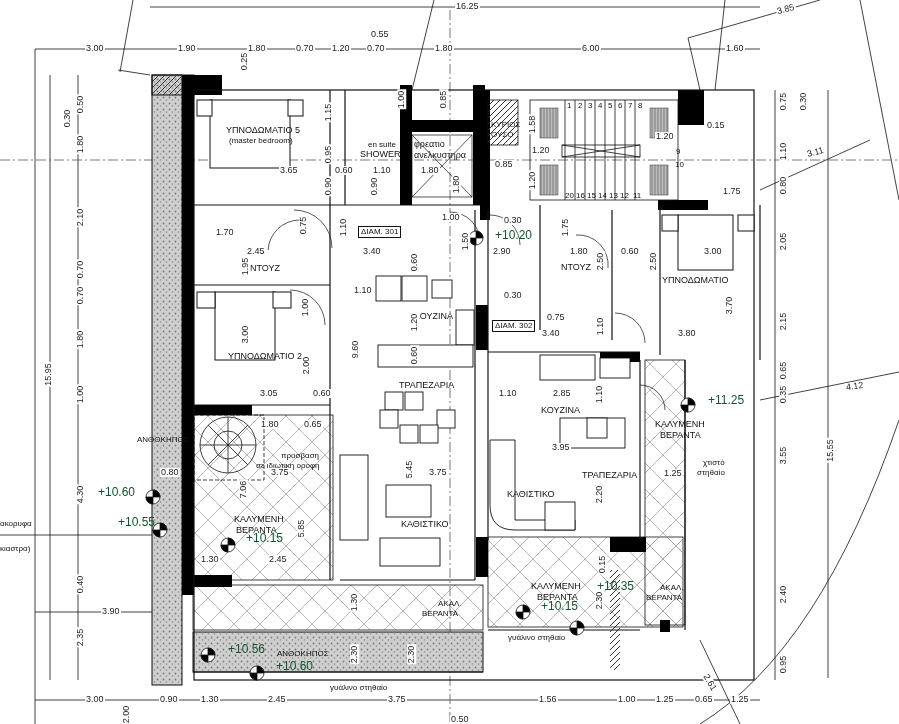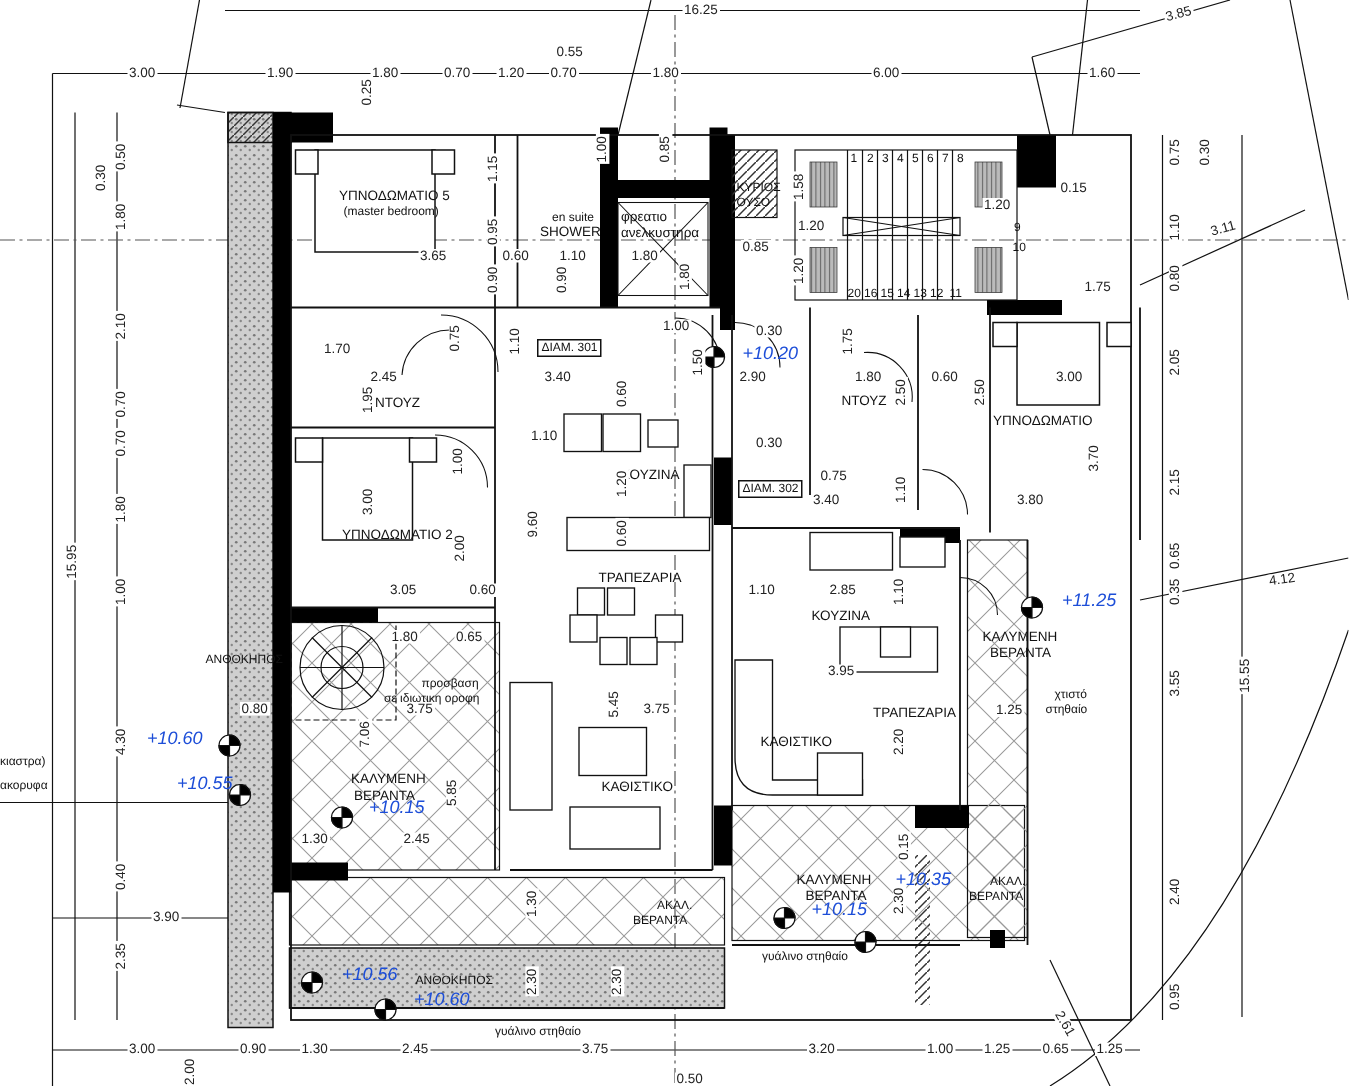--- a/index.html
+++ b/index.html
@@ -3,21 +3,21 @@
 <meta charset="utf-8">
 <style>
   html,body{margin:0;padding:0;background:#fff;}
   body{width:899px;height:724px;position:relative;overflow:hidden;font-family:"Liberation Sans",sans-serif;color:#111;}
   #plan{position:absolute;left:0;top:0;width:899px;height:724px;}
   .lbl{position:absolute;white-space:nowrap;font-family:"Liberation Sans",sans-serif;line-height:1;}
   .room{font-size:9px;color:#111;text-align:center;}
   .room-sm{font-size:8px;color:#111;}
   .dim{font-size:9px;color:#222;background:#fff;padding:0 1px;}
   .dimv{font-size:9px;color:#222;background:#fff;padding:0 1px;transform:rotate(-90deg);transform-origin:center;}
-  .lvl{font-size:12px;color:#1d4ed8;font-style:italic;}
+  .lvl{font-size:12px;color:#14532d;}
   .tag{font-size:8px;border:1px solid #111;padding:1px 2px;background:#fff;}
   .num{font-size:8px;}
 </style>
 </head>
 <body>
 
 <svg id="plan" viewBox="0 0 899 724" xmlns="http://www.w3.org/2000/svg">
   <defs>
     <pattern id="diag" width="26" height="26" patternUnits="userSpaceOnUse">
       <path d="M0 0 L26 26 M26 0 L0 26" stroke="#999" stroke-width="0.7" fill="none"></path>
@@ -251,21 +251,21 @@
 <span class="lbl dim" style="left:725px;top:44px">1.60</span>
 <span class="lbl dim" style="left:370px;top:30px">0.55</span>
 <span class="lbl dimv" style="left:235px;top:57px">0.25</span>
 <span class="lbl dim" style="left:776px;top:5px;transform:rotate(-15deg)">3.85</span>
 
 <span class="lbl dim" style="left:85px;top:695px">3.00</span>
 <span class="lbl dim" style="left:159px;top:695px">0.90</span>
 <span class="lbl dim" style="left:200px;top:695px">1.30</span>
 <span class="lbl dim" style="left:267px;top:695px">2.45</span>
 <span class="lbl dim" style="left:387px;top:695px">3.75</span>
-<span class="lbl dim" style="left:538px;top:695px">3.20</span>
+<span class="lbl dim" style="left:538px;top:695px">1.56</span>
 <span class="lbl dim" style="left:617px;top:695px">1.00</span>
 <span class="lbl dim" style="left:655px;top:695px">1.25</span>
 <span class="lbl dim" style="left:694px;top:695px">0.65</span>
 <span class="lbl dim" style="left:730px;top:695px">1.25</span>
 <span class="lbl dim" style="left:450px;top:715px">0.50</span>
 <span class="lbl dimv" style="left:117px;top:710px">2.00</span>
 <span class="lbl dim" style="left:700px;top:678px;transform:rotate(60deg)">2.61</span>
 
 <span class="lbl dimv" style="left:71px;top:100px">0.50</span>
 <span class="lbl dimv" style="left:58px;top:114px">0.30</span>
@@ -327,21 +327,21 @@
 <span class="lbl room-sm" style="left:646px;top:594px">ΒΕΡΑΝΤΑ</span>
 <span class="lbl room-sm" style="left:137px;top:436px">ΑΝΘΟΚΗΠΟΣ</span>
 <span class="lbl room-sm" style="left:277px;top:650px">ΑΝΘΟΚΗΠΟΣ</span>
 <span class="lbl room-sm" style="left:281px;top:452px">προσβαση</span>
 <span class="lbl room-sm" style="left:256px;top:462px">σε ιδιωτικη οροφη</span>
 <span class="lbl room-sm" style="left:330px;top:684px">γυάλινο στηθαίο</span>
 <span class="lbl room-sm" style="left:508px;top:634px">γυάλινο στηθαίο</span>
 <span class="lbl room-sm" style="left:703px;top:459px">χτιστό</span>
 <span class="lbl room-sm" style="left:697px;top:469px">στηθαίο</span>
 <span class="lbl room-sm" style="left:0px;top:520px">ακορυφα</span>
-<span class="lbl room-sm" style="left:0px;top:504px">κιαστρα)</span>
+<span class="lbl room-sm" style="left:0px;top:545px">κιαστρα)</span>
 
 <span class="lbl lvl" style="left:98px;top:486px">+10.60</span>
 <span class="lbl lvl" style="left:118px;top:516px">+10.55</span>
 <span class="lbl lvl" style="left:246px;top:532px">+10.15</span>
 <span class="lbl lvl" style="left:495px;top:229px">+10.20</span>
 <span class="lbl lvl" style="left:708px;top:394px">+11.25</span>
 <span class="lbl lvl" style="left:541px;top:600px">+10.15</span>
 <span class="lbl lvl" style="left:597px;top:580px">+10.35</span>
 <span class="lbl lvl" style="left:228px;top:643px">+10.56</span>
 <span class="lbl lvl" style="left:276px;top:660px">+10.60</span>

